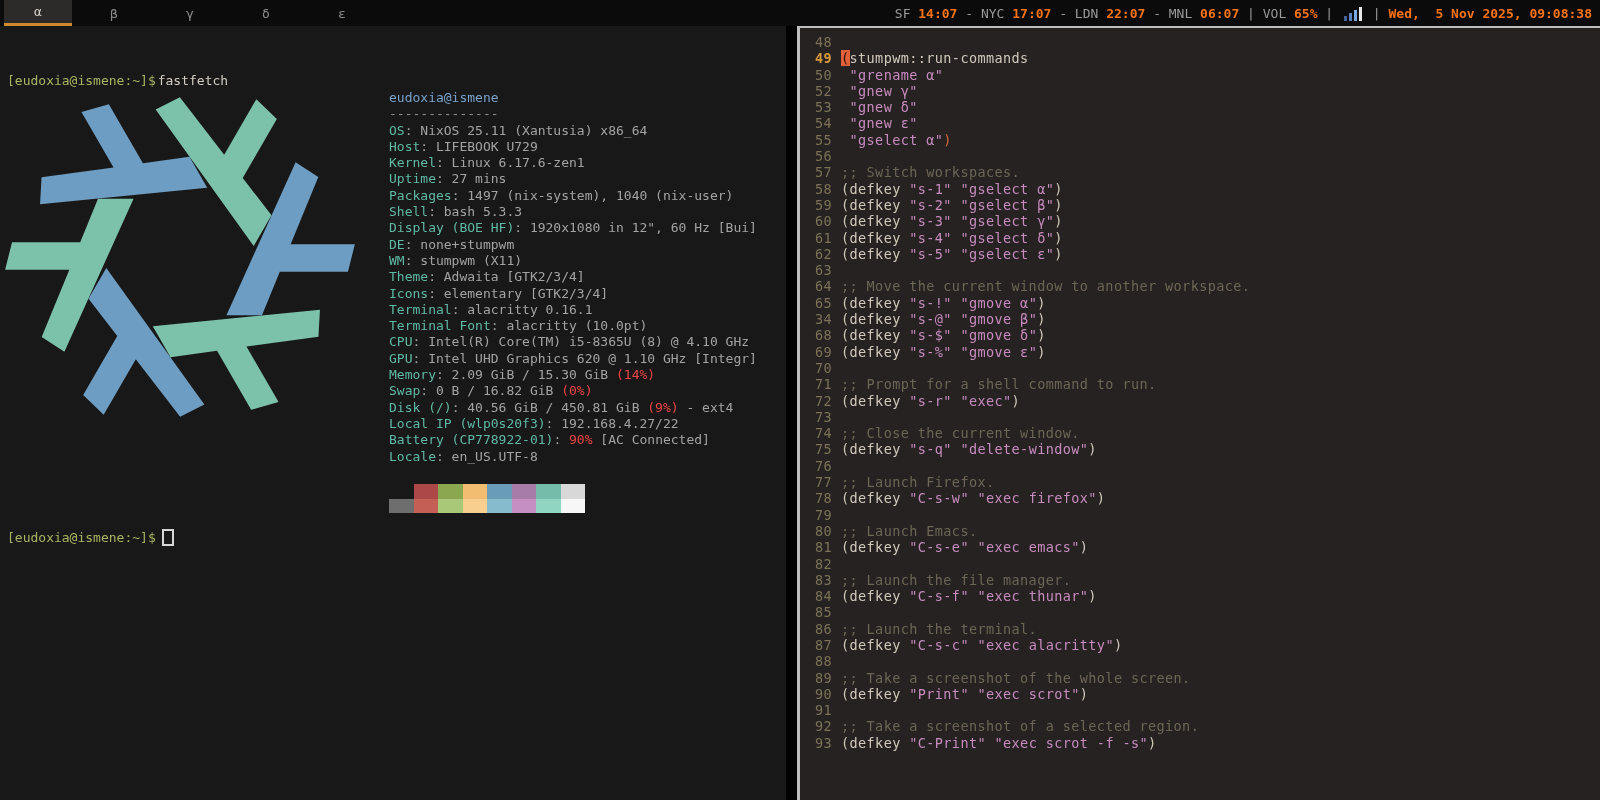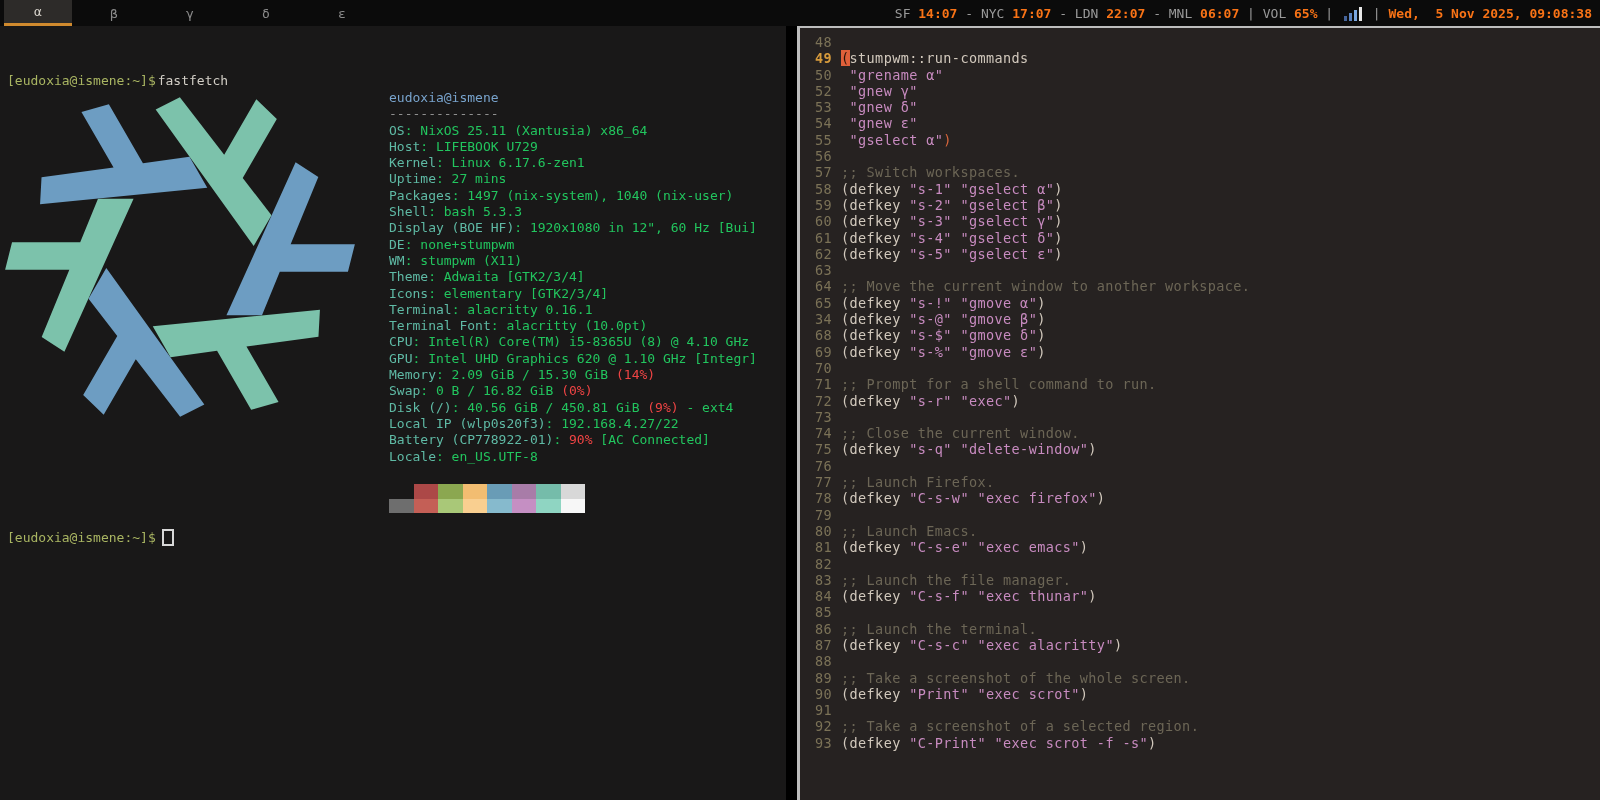--- a/index.html
+++ b/index.html
@@ -22,21 +22,21 @@
   
   #term{position:absolute;left:0;top:26px;width:786px;height:774px;background:#191818}
   .tline{position:absolute;font-size:13px;line-height:16px;white-space:pre}
   .prompt{color:#a9b562}
   .cmd{color:#d2cec6;margin-left:2px}
   #prompt1{left:7px;top:47px}
   #prompt2{left:7px;top:504px}
   #logo{position:absolute;left:2px;top:66px}
   #ffinfo{position:absolute;left:389px;top:64px;font-size:13px;line-height:16.3px;white-space:pre}
   .ff-label{color:#5fbaa5}
-  .ff-value{color:#22c55e}
+  .ff-value{color:#a3a3a3}
   .ff-title{color:#78a3cc}
   .ff-sep{color:#8f8f8f}
   .ff-pct{color:#ef4444}
   #palette{position:absolute;left:389px;top:458px}
   .prow{display:flex}
   .prow div{width:24.5px;height:14.6px}
   #cursor{display:inline-block;width:8px;height:13px;border:2px solid #d8d8d8;vertical-align:middle;margin-left:6px;margin-top:-2px}
 
   
   #editor{position:absolute;left:797px;top:26px;width:964px;height:774px;background:#262221;

